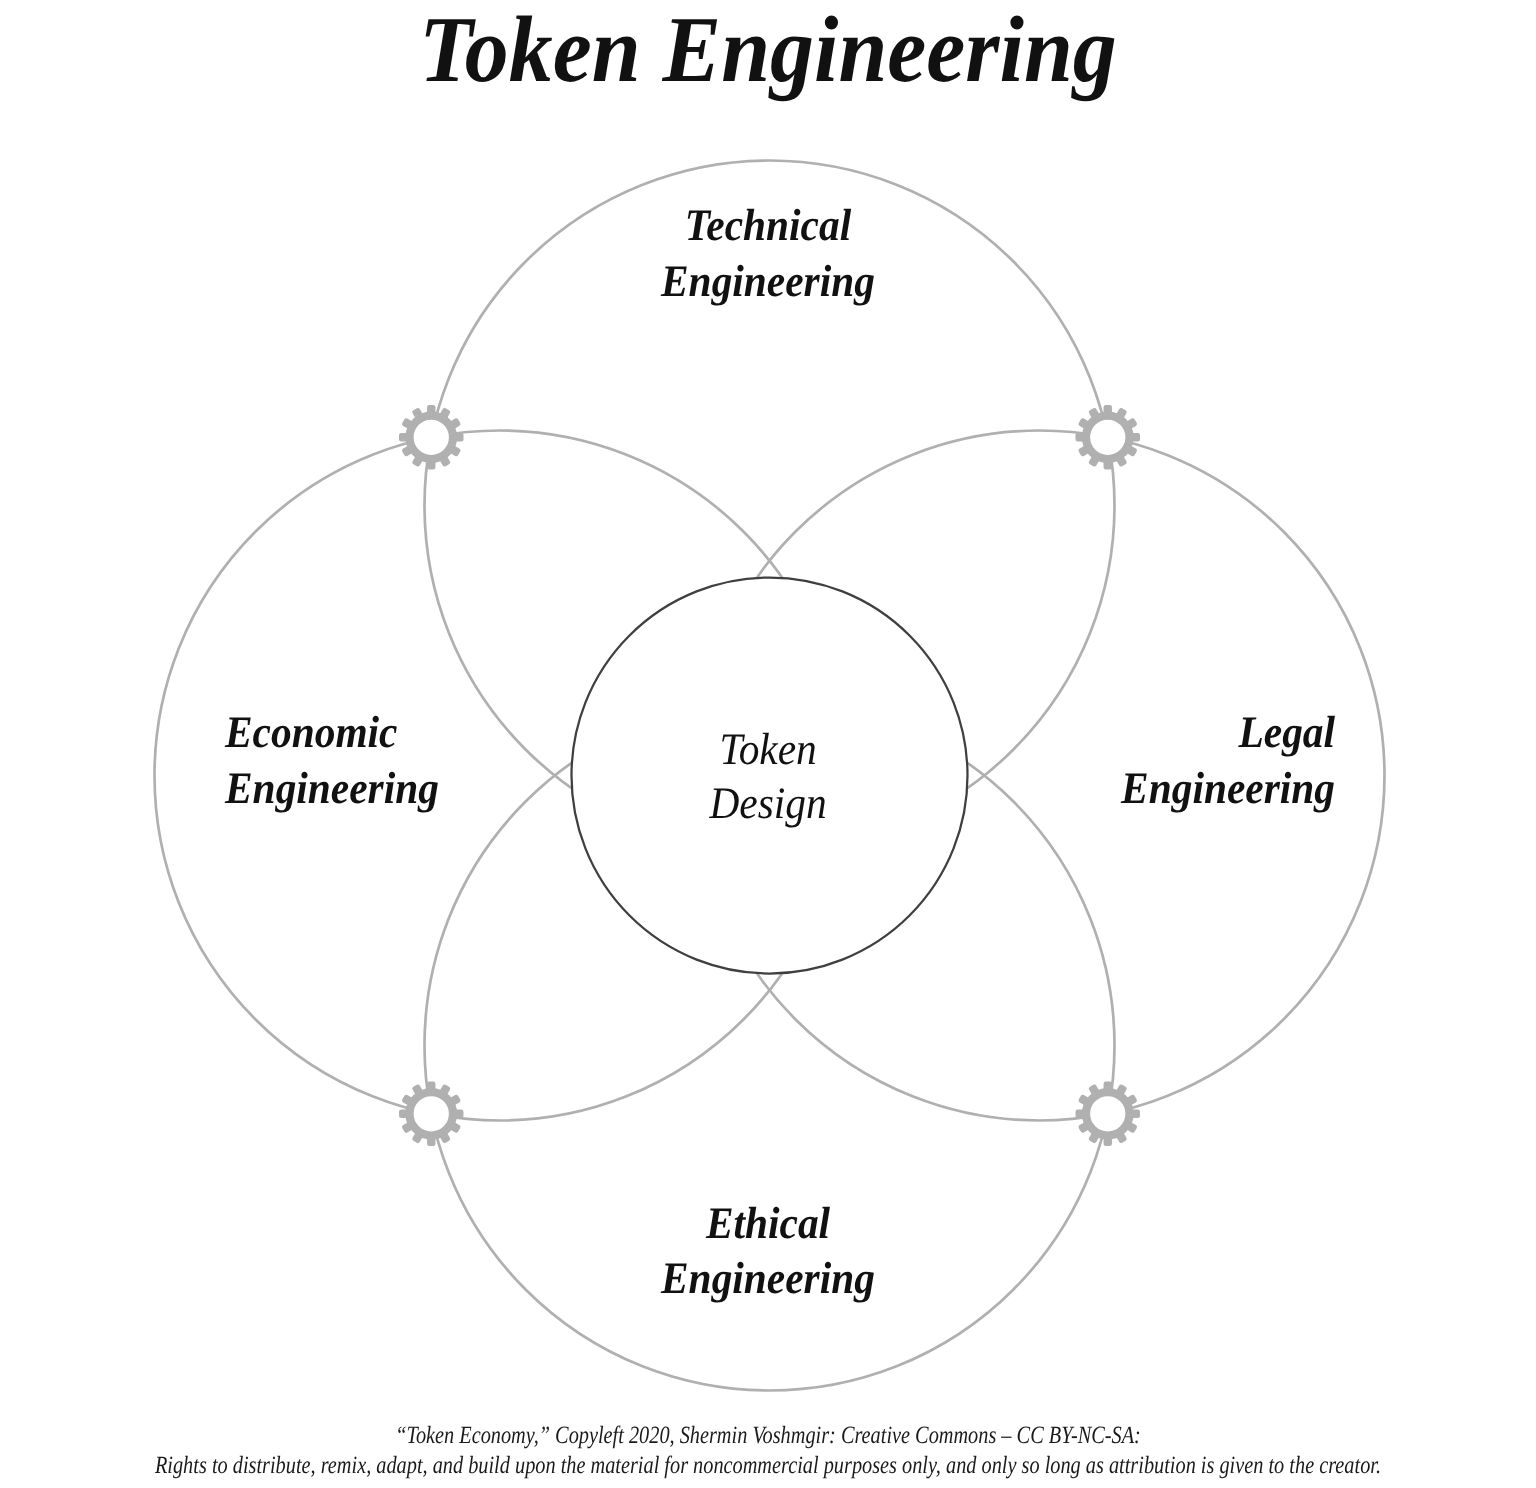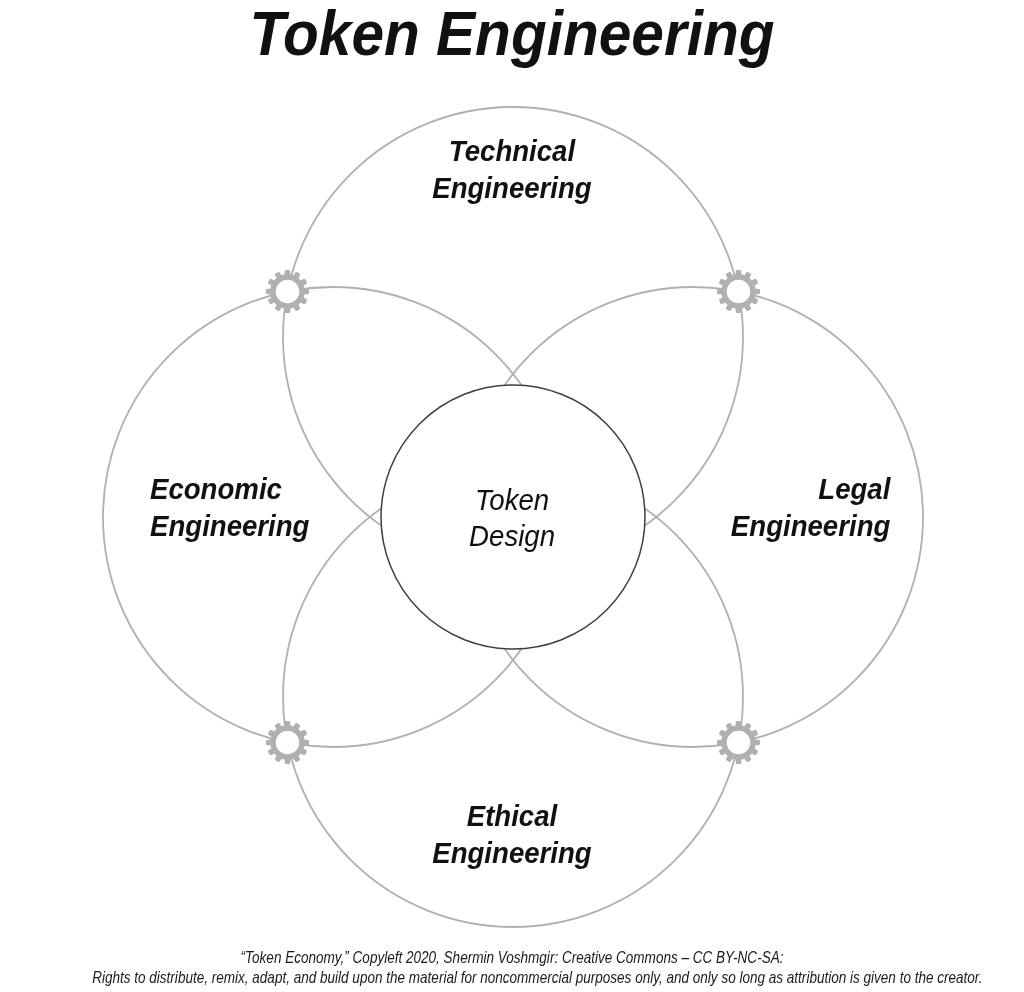--- a/index.html
+++ b/index.html
@@ -1,17 +1,17 @@
 <!DOCTYPE html>
 <html><head>
 <meta charset="utf-8">
 <style>
   html,body{margin:0;padding:0;background:#ffffff;}
   #page{position:relative;width:1024px;height:992px;background:#ffffff;overflow:hidden;
-        font-family:Liberation Sans, sans-serif;color:#111111;}
+        font-family:Liberation Serif, serif;color:#111111;}
   #venn-svg{position:absolute;left:0;top:0;}
   .txt{position:absolute;white-space:nowrap;color:#111111;}
   .title{left:0;top:2px;width:1024px;text-align:center;font-style:italic;font-weight:700;
          font-size:63px;line-height:63px;transform:scaleX(0.93);transform-origin:512px 50%;}
   .lbl{font-style:italic;font-weight:700;font-size:30px;line-height:37px;}
   .lbl.centered{left:0;width:1024px;text-align:center;transform:scaleX(0.92);transform-origin:512px 50%;}
   .lbl-technical{top:132px;}
   .lbl-ethical{top:797px;}
   .lbl-economic{left:150px;top:470px;text-align:left;transform:scaleX(0.92);transform-origin:left 50%;}
   .lbl-legal{right:134px;top:470px;text-align:right;transform:scaleX(0.92);transform-origin:right 50%;}

